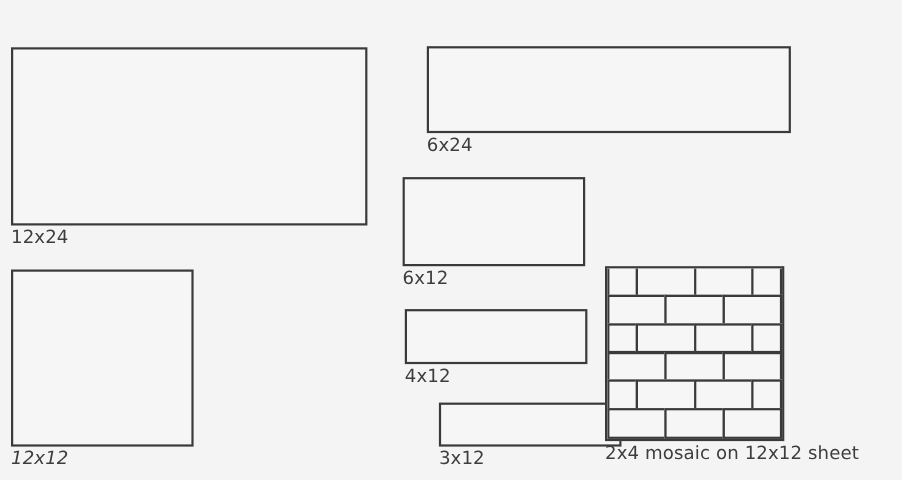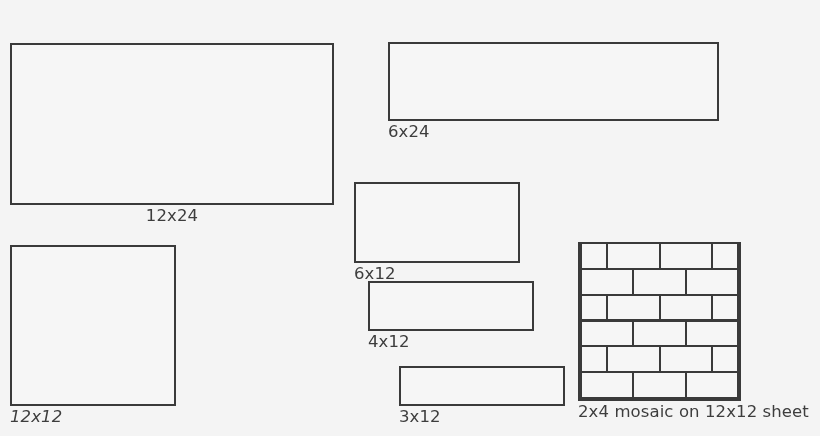--- a/index.html
+++ b/index.html
@@ -60,51 +60,51 @@
   }
   .mosaic-brick:first-child {
     margin-left: 0;
   }
 </style>
 </head>
 <body>
 
 <div id="canvas">
 
-  <div class="tile-group" style="left: 10px; top: 43px; text-align: center;">
+  <div class="tile-group" style="left: 10px; top: 43px;">
     <div class="tile-shape" style="width: 324px; height: 162px;"></div>
     <div class="tile-label">12x24</div>
   </div>
 
   <div class="tile-group" style="left: 10px; top: 245px; font-style: italic;">
     <div class="tile-shape" style="width: 166px; height: 161px;"></div>
     <div class="tile-label">12x12</div>
   </div>
 
   <div class="tile-group" style="left: 375px; top: 42px; margin-left: 13px;">
     <div class="tile-shape" style="width: 331px; height: 79px;"></div>
     <div class="tile-label">6x24</div>
   </div>
 
-  <div class="tile-group" style="left: 354px; top: 161px; margin-top: 21px;">
+  <div class="tile-group" style="left: 366px; top: 161px;">
     <div class="tile-shape" style="width: 166px; height: 81px;"></div>
     <div class="tile-label">6x12</div>
   </div>
 
   <div class="tile-group" style="left: 368px; top: 281px;">
     <div class="tile-shape" style="width: 166px; height: 50px;"></div>
     <div class="tile-label">4x12</div>
   </div>
 
   <div class="tile-group" style="left: 375px; top: 366px; margin-left: 24px;">
     <div class="tile-shape" style="width: 166px; height: 40px;"></div>
     <div class="tile-label">3x12</div>
   </div>
 
-  <div class="tile-group" style="left: 578px; top: 242px;">
+  <div class="tile-group" style="left: 550px; top: 242px;">
     <div class="mosaic-sheet" id="mosaic-sheet" style="width: 163px; height: 159px;">
         <div class="mosaic-row" style="top: 0px; height: 27.8333px;">
           <div class="mosaic-brick" style="width: 28.5px;"></div>
           <div class="mosaic-brick" style="width: 55px;"></div>
           <div class="mosaic-brick" style="width: 55px;"></div>
           <div class="mosaic-brick" style="width: 28.5px;"></div>
         </div>
         <div class="mosaic-row" style="top: 25.8333px; height: 27.8333px;">
           <div class="mosaic-brick" style="width: 55px;"></div>
           <div class="mosaic-brick" style="width: 55px;"></div>

